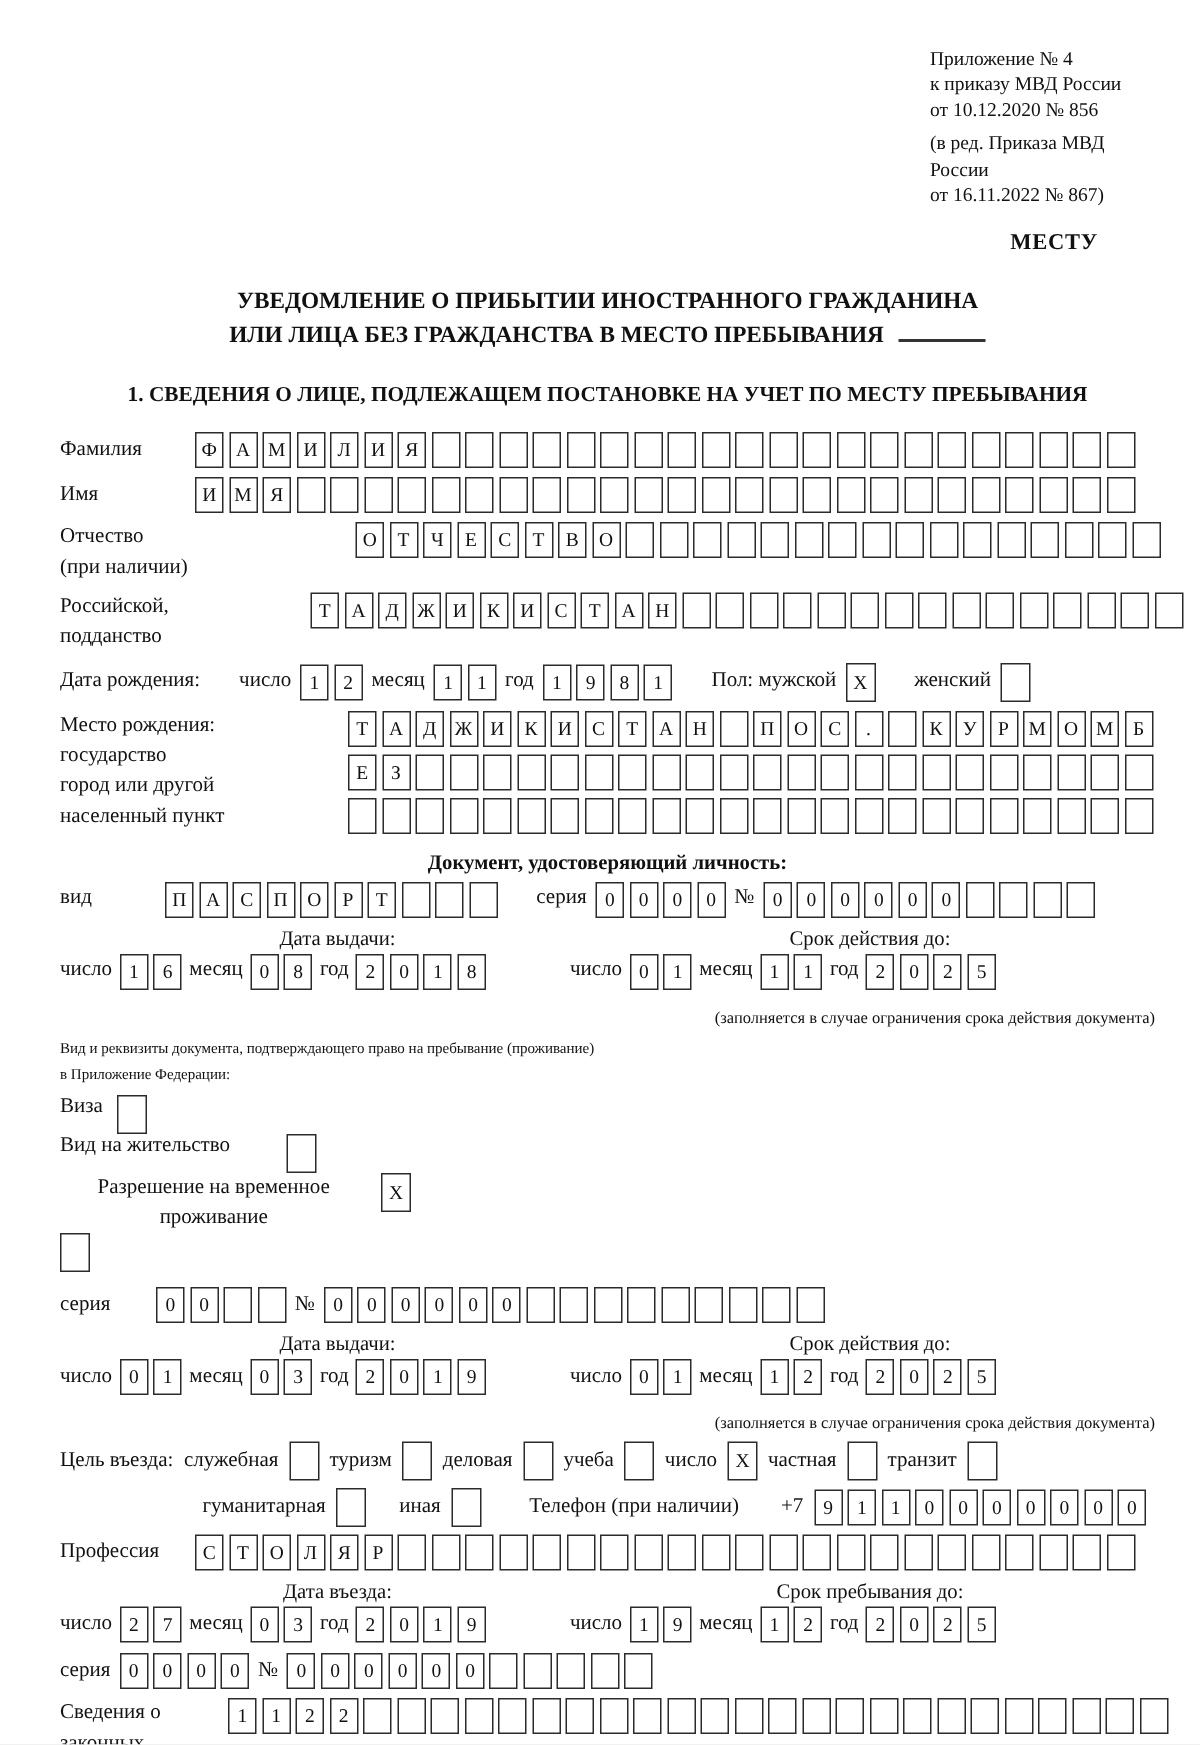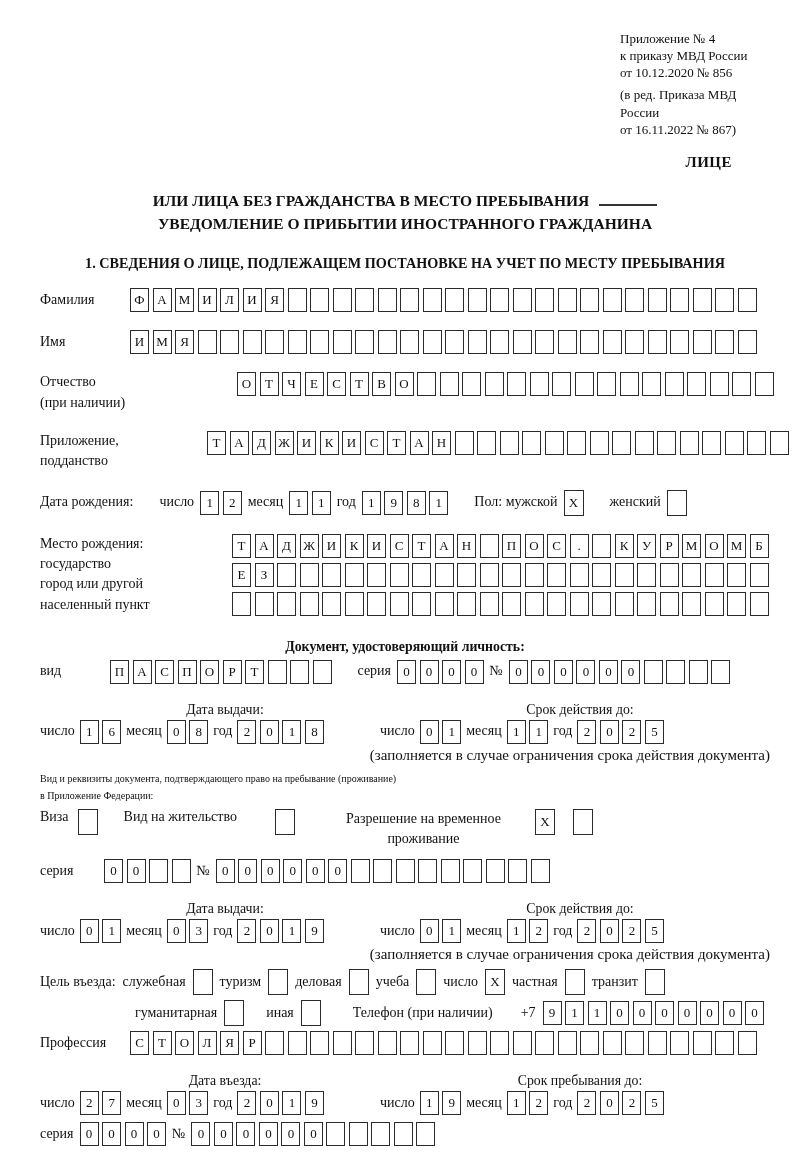--- a/index.html
+++ b/index.html
@@ -10,21 +10,21 @@
     box-sizing:border-box; padding:30px 30px 0 40px; overflow:hidden;
   }
   .appendix { margin-left:580px; font-size:13px; line-height:1.32; }
   .appendix .rev { margin-top:5px; }
   .forma { margin-top:16px; padding-right:38px; text-align:right; font-weight:bold; font-size:15px; letter-spacing:.5px; }
   .title { margin-top:18px; text-align:center; font-weight:bold; font-size:15.5px; line-height:1.5; }
   .blank-line { display:inline-block; width:58px; border-bottom:2.2px solid #333; height:12px; margin-left:10px; }
   .sec-heading { margin-top:20px; margin-bottom:16px; text-align:center; font-weight:bold; font-size:14.2px; }
 
   .lbl { font-size:14px; line-height:1.45; }
-  .row { display:flex; align-items:center; margin-bottom:18px; }
+  .row { display:flex; align-items:center; margin-bottom:6px; }
   .row.top { align-items:flex-start;gap:22px; }
   .cells { display:inline-flex; gap:3.5px; flex:0 0 auto; }
   .cell {
     box-sizing:border-box; width:19px; height:24px; flex:0 0 auto;
     border:1.6px solid #2b2b2b; background:#fff;
     display:inline-flex; align-items:center; justify-content:center;
     font-size:13px; font-family:"Liberation Serif","DejaVu Serif",serif;
   }
   .checkbox .cell { width:20px; height:26px; }
   .w90 { width:90px; flex:0 0 auto; }
@@ -34,23 +34,23 @@
   .stack > .row3 { margin-bottom:5px; }
   .doc-heading { text-align:center; font-weight:bold; font-size:13.8px; margin:4px 0 5px 0; }
   .inline { display:flex; align-items:center; gap:6px; flex-wrap:nowrap; }
   .gap14 { width:14px; flex:0 0 auto; }
   .date-headers { display:flex; font-size:13.8px; margin-bottom:2px; }
   .date-headers .a { width:370px; text-align:center; }
   .date-headers .b { width:340px; text-align:center; }
   .date-row { display:flex; align-items:center; }
   .date-grp { display:flex; align-items:center; gap:5px; }
   .date-grp.right { margin-left:56px; }
-  .note { text-align:right; font-size:15px; margin-top:3px; margin-bottom:6px; }
+  .note { text-align:right; font-size:11px; margin-top:13px; margin-bottom:6px; }
   .intro { font-size:10px; line-height:1.75; }
-  .opts { display:flex; align-items:flex-start; margin:4px 0 10px 0; }
+  .opts { display:flex; align-items:flex-start; margin:4px 0 10px 0;flex-direction:column; }
   .opt { display:flex; align-items:flex-start; gap:9px; }
   .opt .txt { font-size:14px; }
   .opt .ctr { text-align:center; line-height:1.45; }
   .opt3 .ctr { width:205px; }
   .opt4 .ctr { width:168px; }
   .purp { display:flex; align-items:center; gap:7px; margin-bottom:5px; font-size:14px; }
 </style>
 </head>
 <body>
 
@@ -59,27 +59,27 @@
   <div class="appendix">
     <div>Приложение № 4</div>
     <div>к приказу МВД России</div>
     <div>от 10.12.2020 № 856</div>
     <div class="rev">
       <div>(в ред. Приказа МВД России</div>
       <div>от 16.11.2022 № 867)</div>
     </div>
   </div>
 
-  <div class="forma">ЛИЦЕ</div>
+  <div class="forma">МЕСТУ</div>
 
   <div class="title">
+    <div>УВЕДОМЛЕНИЕ О ПРИБЫТИИ ИНОСТРАННОГО ГРАЖДАНИНА</div>
     <div>
       <span>ИЛИ ЛИЦА БЕЗ ГРАЖДАНСТВА В МЕСТО ПРЕБЫВАНИЯ</span><span class="blank-line"></span>
     </div>
-    <div>УВЕДОМЛЕНИЕ О ПРИБЫТИИ ИНОСТРАННОГО ГРАЖДАНИНА</div>
   </div>
 
   <div class="sec-heading">1. СВЕДЕНИЯ О ЛИЦЕ, ПОДЛЕЖАЩЕМ ПОСТАНОВКЕ НА УЧЕТ ПО МЕСТУ ПРЕБЫВАНИЯ</div>
 
   <div class="row">
     <span class="lbl w90">Фамилия</span>
     <span class="cells">
         <span class="cell">Ф</span>
         <span class="cell">А</span>
         <span class="cell">М</span>
@@ -173,21 +173,21 @@
         <span class="cell"></span>
         <span class="cell"></span>
         <span class="cell"></span>
         <span class="cell"></span>
         <span class="cell"></span>
       </span>
   </div>
 
   <div class="row top">
     <span class="lbl w145">
-      <span>Приложение,</span><br>
+      <span>Российской,</span><br>
       <span>подданство</span>
     </span>
     <span class="cells">
         <span class="cell">Т</span>
         <span class="cell">А</span>
         <span class="cell">Д</span>
         <span class="cell">Ж</span>
         <span class="cell">И</span>
         <span class="cell">К</span>
         <span class="cell">И</span>

